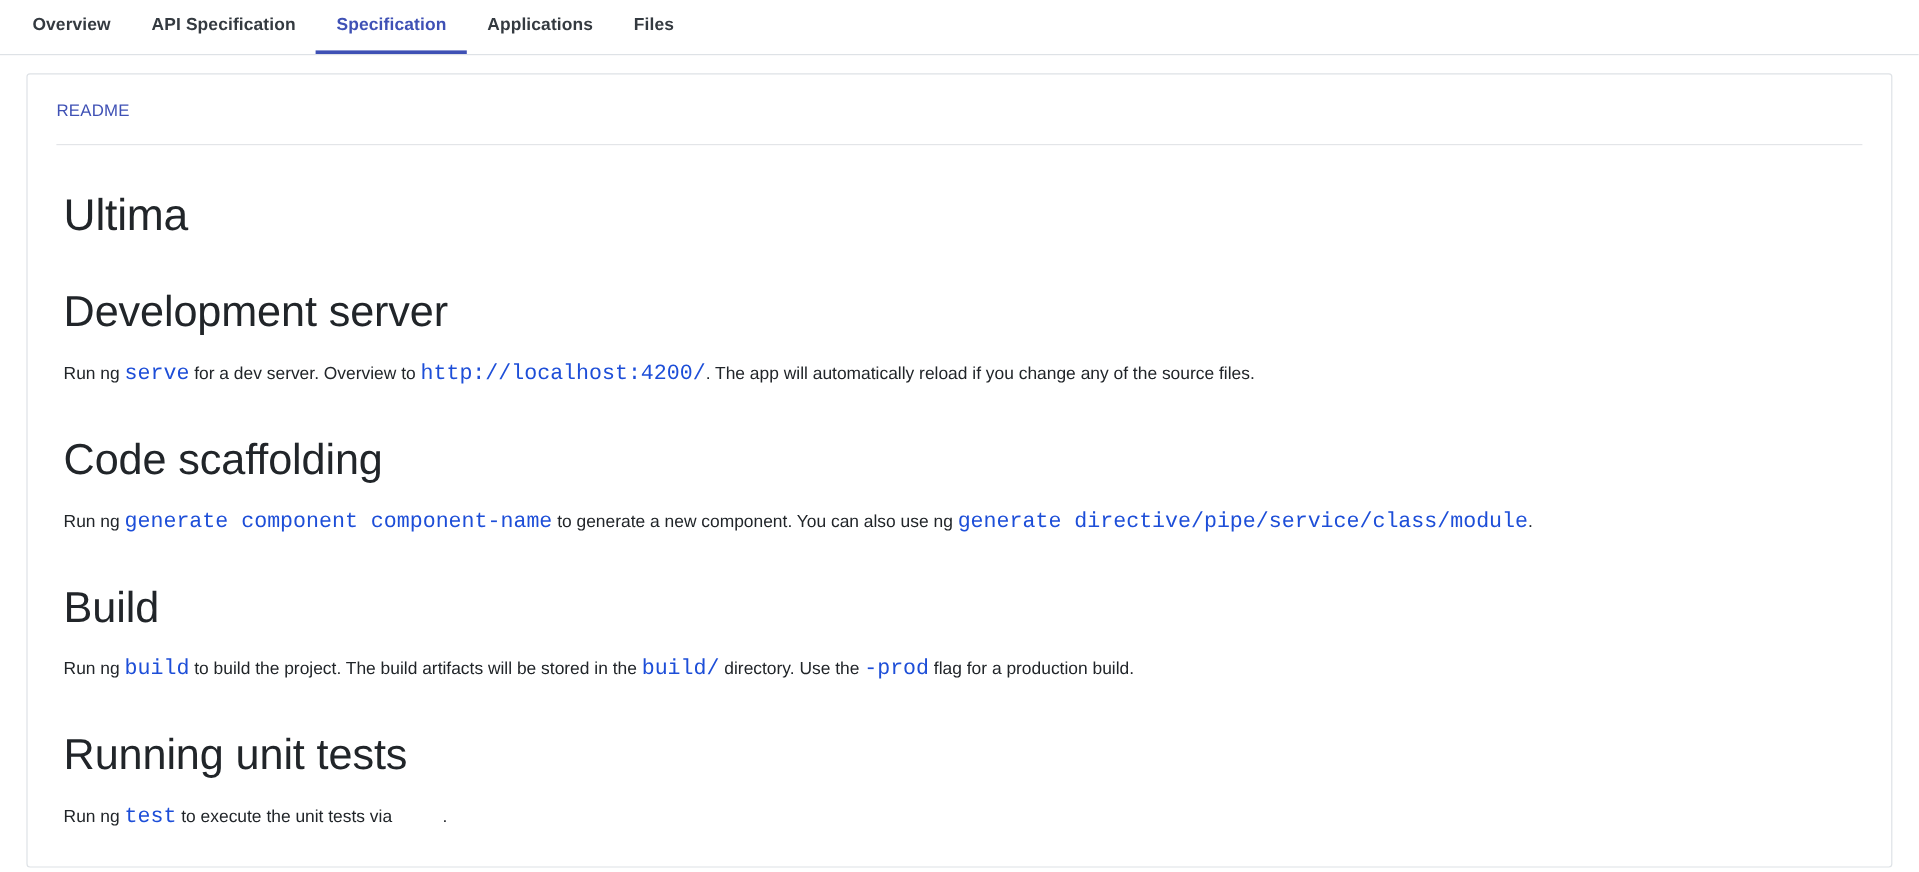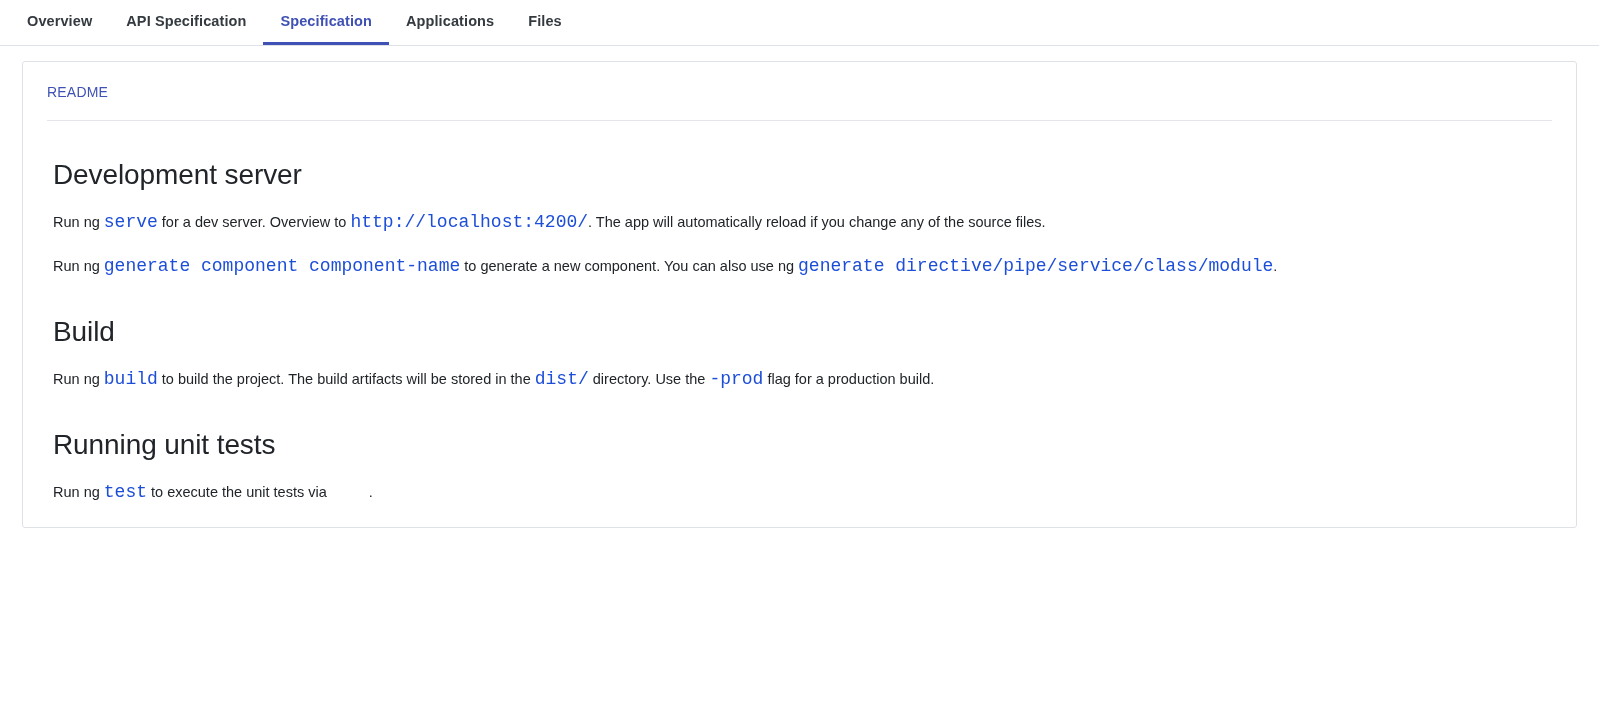--- a/index.html
+++ b/index.html
@@ -38,21 +38,21 @@
     color: #3f51b5;
     border-bottom-color: #3f51b5;
     font-weight: bold;
   }
 
   
   .card {
     margin: 15px 22px 0 22px;
     border: 1px solid #dee2e6;
     border-radius: 3px;
-    height: 467px;
+    height: 662px;
     background: #fff;
     overflow: hidden;
     position: relative;
   }
   .card-inner {
     padding: 22px 24px 0 24px;
   }
   .readme-label {
     color: #3f51b5;
     font-size: 14px;
@@ -71,21 +71,21 @@
   }
   .md h1 {
     font-size: 37px;
     font-weight: normal;
     color: #212529;
     margin: 0 0 0 0;
     line-height: 1.25;
     letter-spacing: -0.2px;
   }
   .md h2 {
-    font-size: 28px;
+    font-size: 36px;
     font-weight: normal;
     color: #212529;
     margin: 34px 0 0 0;
     line-height: 1.25;
     letter-spacing: -0.1px;
   }
   .md p {
     font-size: 14.5px;
     color: #212529;
     margin: 17px 0 0 0;
@@ -109,25 +109,27 @@
     <div class="tab active">Specification</div>
     <div class="tab">Applications</div>
     <div class="tab">Files</div>
   </div>
 
 <div class="card">
   <div class="card-inner">
     <div class="readme-label">README</div>
     <div class="divider"></div>
     <div class="md">
+      <h1>Ultima</h1>
       <div id="sections">
           <h2>Development server</h2>
           <p><span>Run ng </span><code>serve</code><span> for a dev server. Overview to </span><code>http://localhost:4200/</code><span>. The app will automatically reload if you change any of the source files.</span></p>
+          <h2>Code scaffolding</h2>
           <p><span>Run ng </span><code>generate component component-name</code><span> to generate a new component. You can also use ng </span><code>generate directive/pipe/service/class/module</code><span>.</span></p>
           <h2>Build</h2>
-          <p><span>Run ng </span><code>build</code><span> to build the project. The build artifacts will be stored in the </span><code>dist/</code><span> directory. Use the </span><code>-prod</code><span> flag for a production build.</span></p>
+          <p><span>Run ng </span><code>build</code><span> to build the project. The build artifacts will be stored in the </span><code>build/</code><span> directory. Use the </span><code>-prod</code><span> flag for a production build.</span></p>
           <h2>Running unit tests</h2>
           <p><span>Run ng </span><code>test</code><span> to execute the unit tests via </span><span class="gap-md"></span><span>.</span></p>
           <h2>Running end-to-end tests</h2>
         </div>
     </div>
   </div>
 </div>
 
 </body></html>

